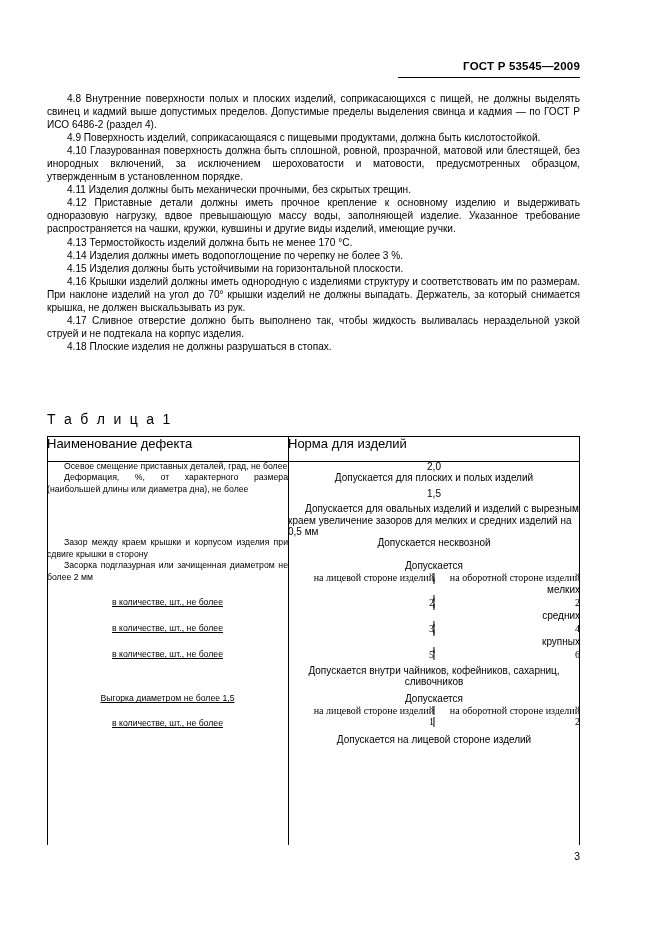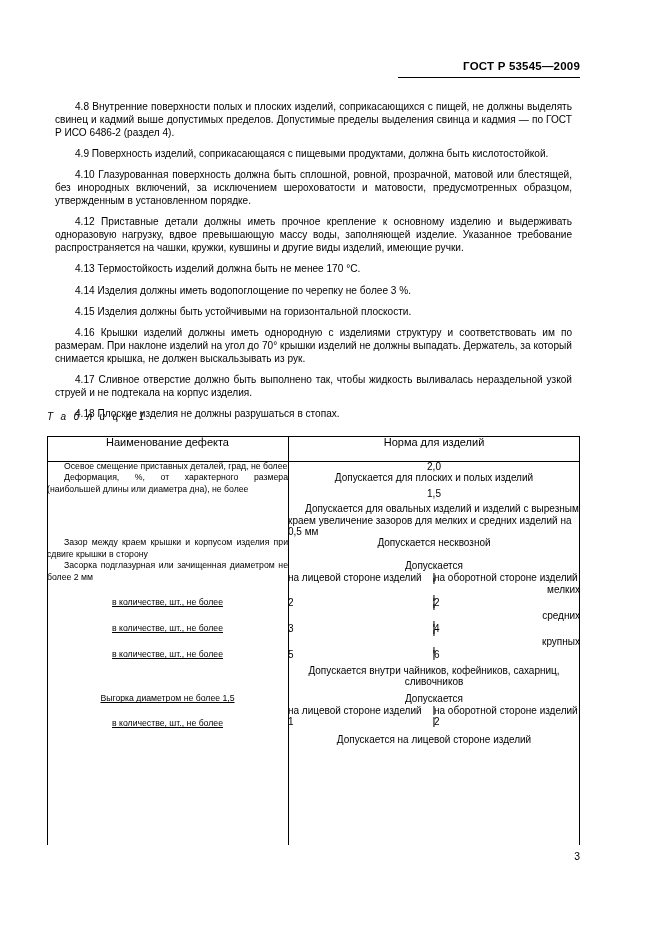--- a/index.html
+++ b/index.html
@@ -45,38 +45,37 @@
   }
 
   
   .content {
     position: absolute;
     left: 47px;
     top: 92px;
     width: 533px;
   }
   p.para {
-    margin: 8px;
+    margin: 0;
     font-size: 10.1px;
     line-height: 13.05px;
     text-align: justify;
     text-indent: 20px;
     text-justify: inter-word;
     hyphens: manual;
   }
 
   
   .table-caption {
     position: absolute;
     left: 47px;
     top: 411px;
-    font-size: 10px;
+    font-size: 14px;
     letter-spacing: 2.3px;
     color: #000;
-    font-style: italic;
   }
 
   
   .tbl-wrap {
     position: absolute;
     left: 47px;
     top: 436px;
     width: 533px;
   }
   table.gost {
@@ -121,23 +120,22 @@
     left: 241px;
     top: 0;
     width: 1.1px;
     height: 409px;
     background: #000;
     pointer-events: none;
   }
 
   .thead-row td {
     height: 25px;
-    text-align: center;
     vertical-align: middle;
-    font-size: 11px;
+    font-size: 13px;
   }
 
   
   .lcell {
     padding: 5px 8px 0 8px;
     box-sizing: border-box;
     text-align: justify;
     text-indent: 17px;
     line-height: 11.4px;
     font-size: 8.7px;
@@ -159,22 +157,23 @@
   .rcell .just.last { text-align: left; }
 
   
   .split {
     display: flex;
     width: 100%;
     position: relative;
   }
   .split > div {
     flex: 1 1 50%;
-    text-align: left;
+    text-align: right;
     line-height: 11.4px;
+    font-family: Liberation Serif, serif;
   }
   .split::after {
     content: "";
     position: absolute;
     left: 50%;
     top: 1px;
     bottom: 1px;
     width: 1.1px;
     background: #000;
     transform: translateX(-50%);
@@ -207,20 +206,21 @@
 
 <div class="page">
 
   <div class="page-header">ГОСТ Р 53545—2009</div>
   <div class="header-rule"></div>
 
   <div class="content">
     <p class="para">4.8  Внутренние поверхности полых и плоских изделий, соприкасающихся с пищей, не должны выделять свинец и кадмий выше допустимых пределов. Допустимые пределы выделения свинца и кад­мия — по ГОСТ Р ИСО 6486-2 (раздел 4).</p>
     <p class="para">4.9  Поверхность изделий, соприкасающаяся с пищевыми продуктами, должна быть кислото­стойкой.</p>
     <p class="para">4.10  Глазурованная поверхность должна быть сплошной, ровной, прозрачной, матовой или блес­тящей, без инородных включений, за исключением шероховатости и матовости, предусмотренных образцом, утвержденным в установленном порядке.</p>
+    <p class="para">4.11  Изделия должны быть механически прочными, без скрытых трещин.</p>
     <p class="para">4.12  Приставные детали должны иметь прочное крепление к основному изделию и выдерживать одноразовую нагрузку, вдвое превышающую массу воды, заполняющей изделие. Указанное требование распространяется на чашки, кружки, кувшины и другие виды изделий, имеющие ручки.</p>
     <p class="para">4.13  Термостойкость изделий должна быть не менее 170 °С.</p>
     <p class="para">4.14  Изделия должны иметь водопоглощение по черепку не более 3 %.</p>
     <p class="para">4.15  Изделия должны быть устойчивыми на горизонтальной плоскости.</p>
     <p class="para">4.16  Крышки изделий должны иметь однородную с изделиями структуру и соответствовать им по размерам. При наклоне изделий на угол до 70° крышки изделий не должны выпадать. Держатель, за кото­рый снимается крышка, не должен выскальзывать из рук.</p>
     <p class="para">4.17  Сливное отверстие должно быть выполнено так, чтобы жидкость выливалась нераздельной узкой струей и не подтекала на корпус изделия.</p>
     <p class="para">4.18  Плоские изделия не должны разрушаться в стопах.</p>
   </div>
 
   <div class="table-caption">Т а б л и ц а  1</div>

